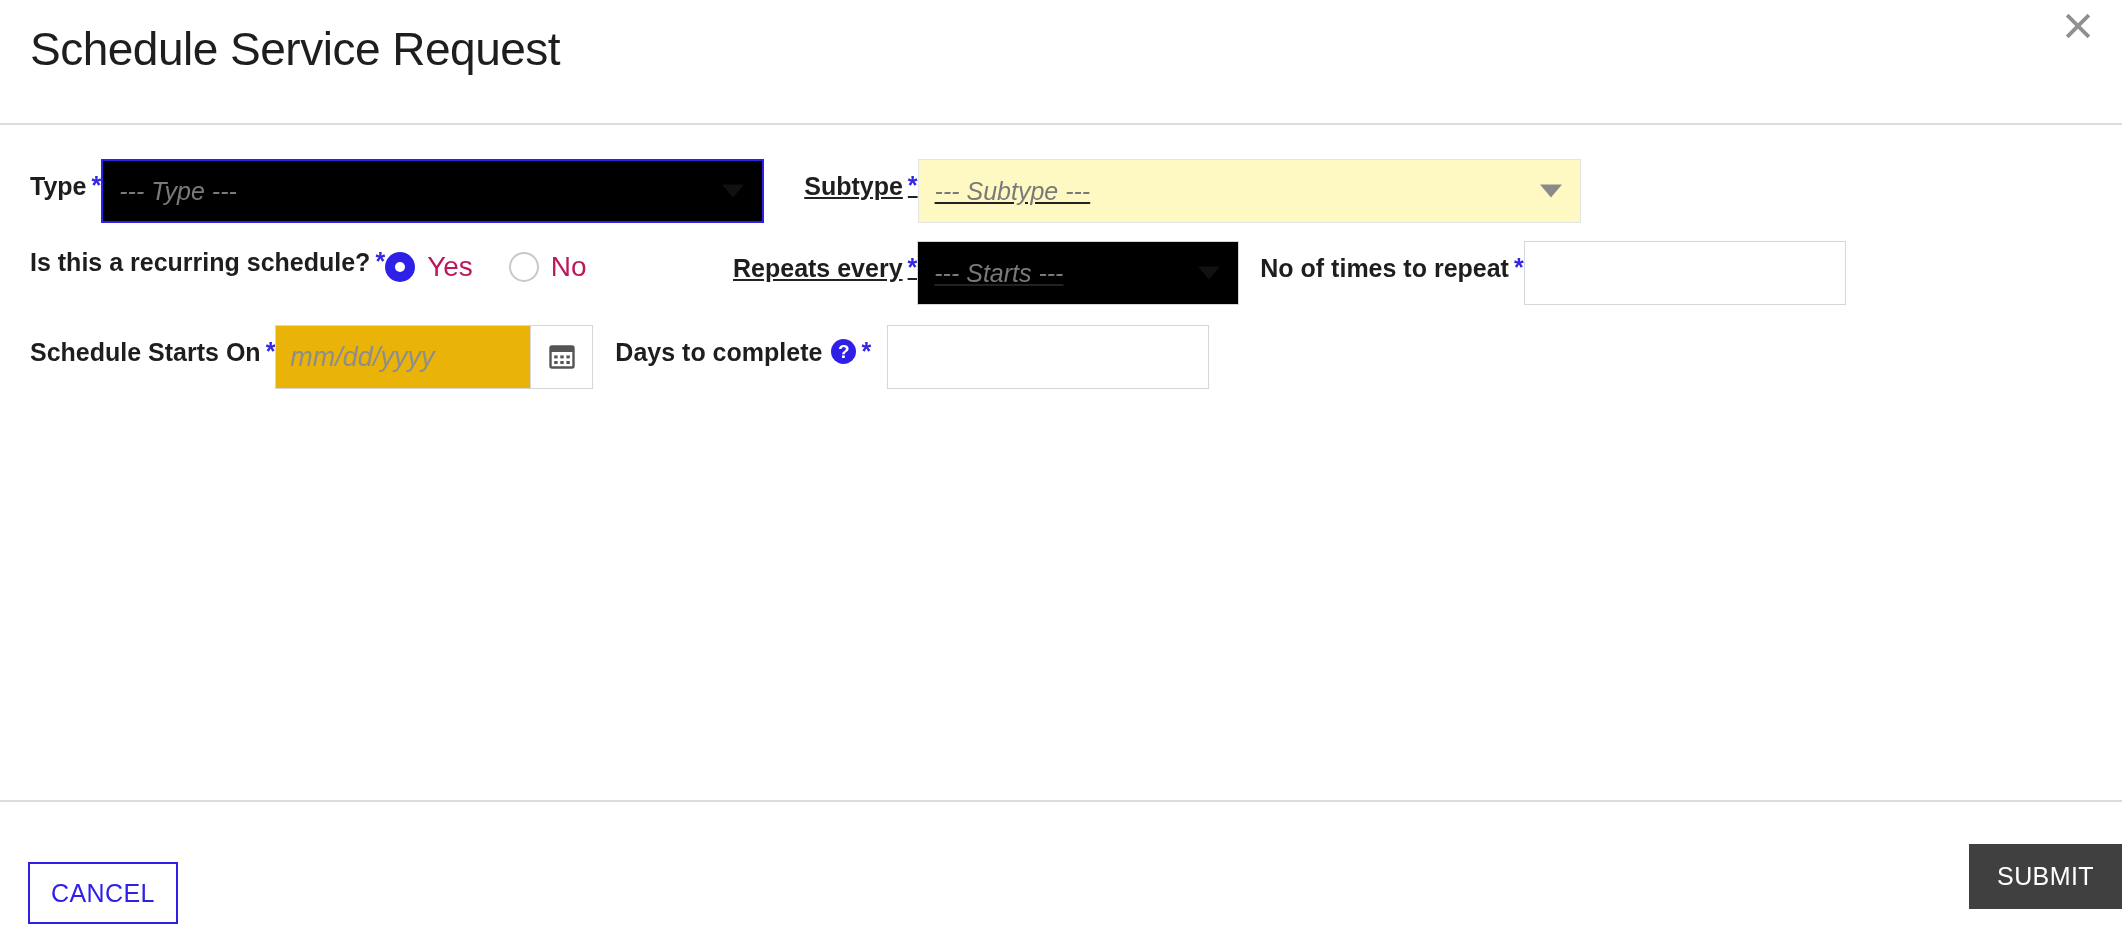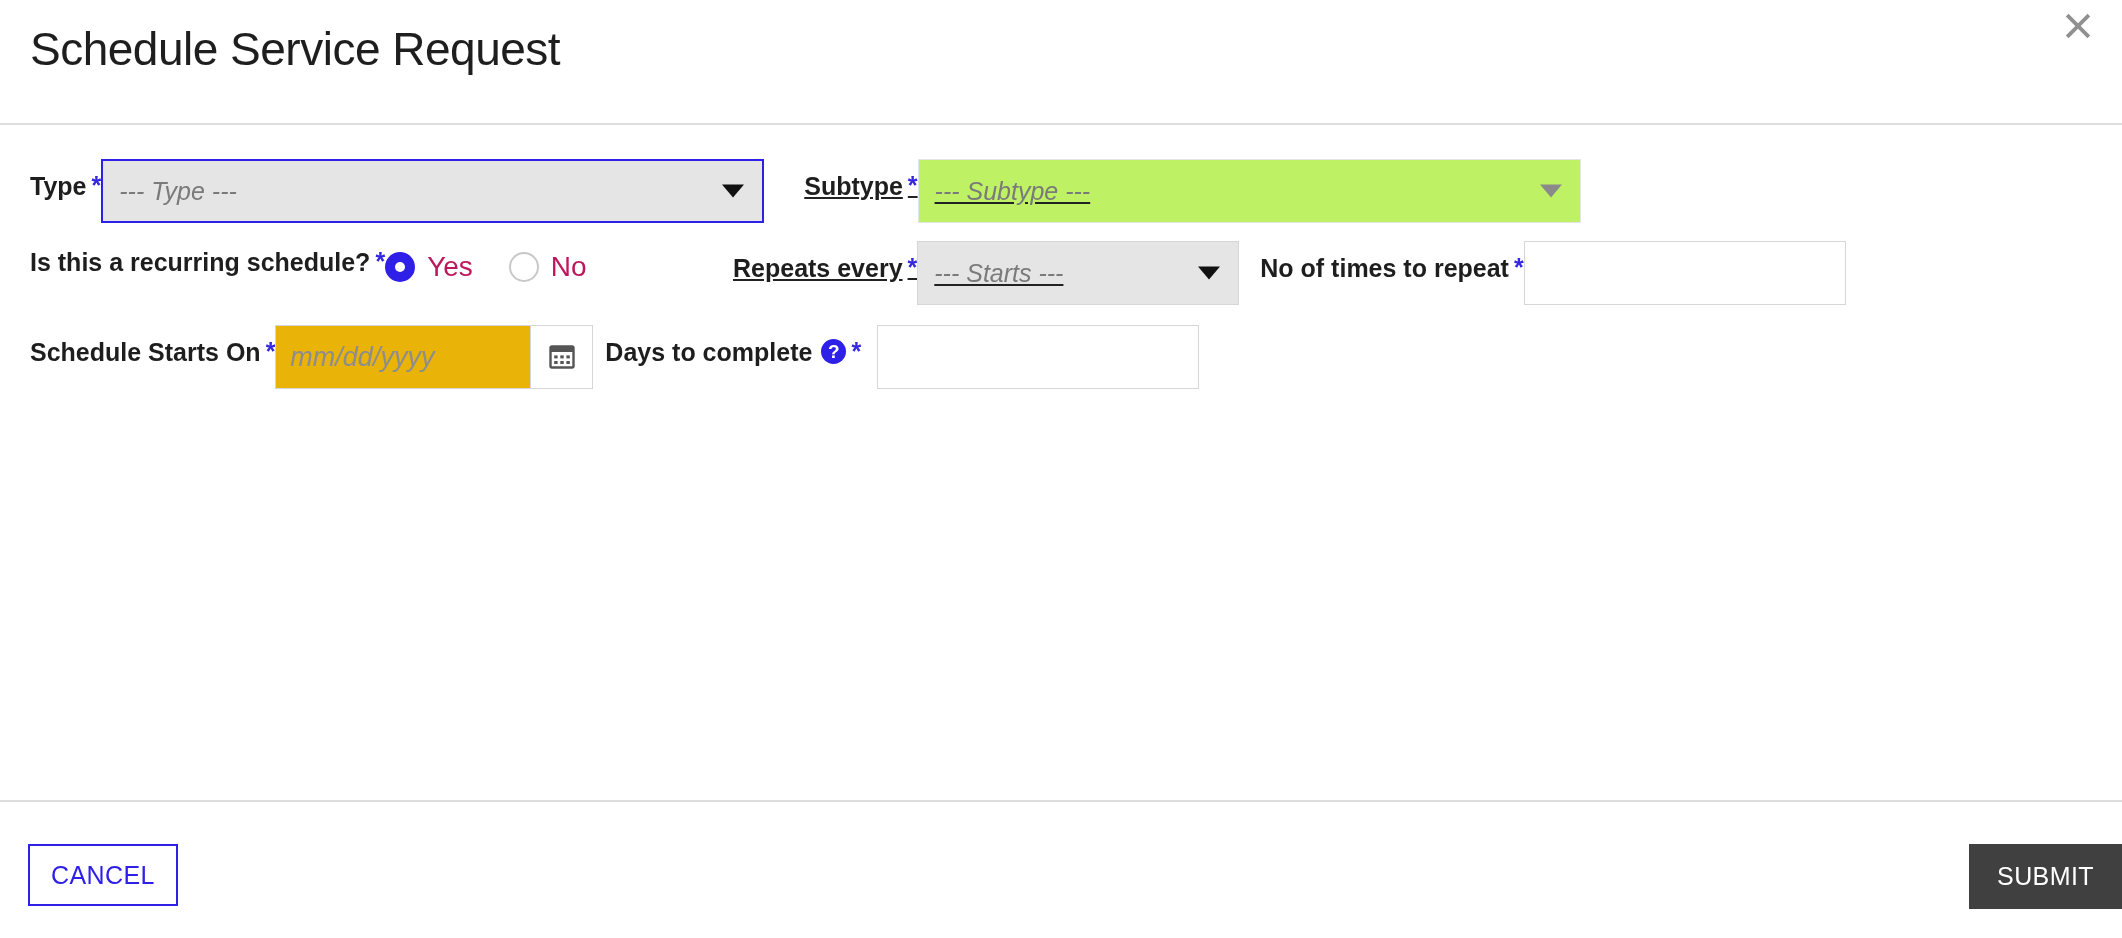--- a/index.html
+++ b/index.html
@@ -111,37 +111,37 @@
     margin-left: 9px;
     line-height: 1;
     cursor: pointer;
     font-family: "Liberation Sans", sans-serif;
   }
 
   
   .ctl {
     position: relative;
     height: 64px;
-    background: #e5e5e5;
+    background: #000000;
     border: 1px solid #d6d6d6;
     display: flex;
     align-items: center;
     padding: 0 50px 0 16px;
     font-size: 25px;
     color: #7a7a7a;
     font-style: italic;
     cursor: pointer;
     white-space: nowrap;
     overflow: hidden;
   }
   .ctl.focused {
     border: 2px solid #2f20e8;
   }
   .ctl.disabled {
-    background: #bef264;
+    background: #fef9c3;
     border: 1px solid #e4e4e4;
     cursor: default;
   }
   .ctl .arrow {
     position: absolute;
     right: 18px;
     top: 50%;
     transform: translateY(-50%);
     width: 0;
     height: 0;
@@ -246,21 +246,21 @@
   
   .modal-footer {
     position: relative;
     flex: 0 0 138px;
     height: 138px;
     border-top: 2px solid #dddddd;
   }
   .btn-cancel {
     position: absolute;
     left: 28px;
-    top: 42px;
+    top: 60px;
     width: 150px;
     height: 62px;
     border: 2px solid #2f20e8;
     background: #ffffff;
     color: #2f20e8;
     font-size: 25px;
     letter-spacing: 0.4px;
     font-family: "Liberation Sans", sans-serif;
     cursor: pointer;
     padding: 0;
@@ -384,21 +384,21 @@
                 <rect x="17.4" y="12.4" width="3.4" height="3" fill="#555555"></rect>
                 <rect x="5.2" y="18" width="3.4" height="3" fill="#555555"></rect>
                 <rect x="11.3" y="18" width="3.4" height="3" fill="#555555"></rect>
                 <rect x="17.4" y="18" width="3.4" height="3" fill="#555555"></rect>
               </svg>
             </span>
           </button>
         </div>
       </div>
 
-      <div class="field" style="margin-left:12px;gap:16px;">
+      <div class="field" style="margin-left:22px;gap:16px;">
         <div class="field-label">
           <span>Days to complete</span>
           <span class="help-icon">?</span>
           <span class="req">*</span>
         </div>
         <input class="txt w-days" type="text" value="" placeholder="" style="">
       </div>
 
     </div>
 

